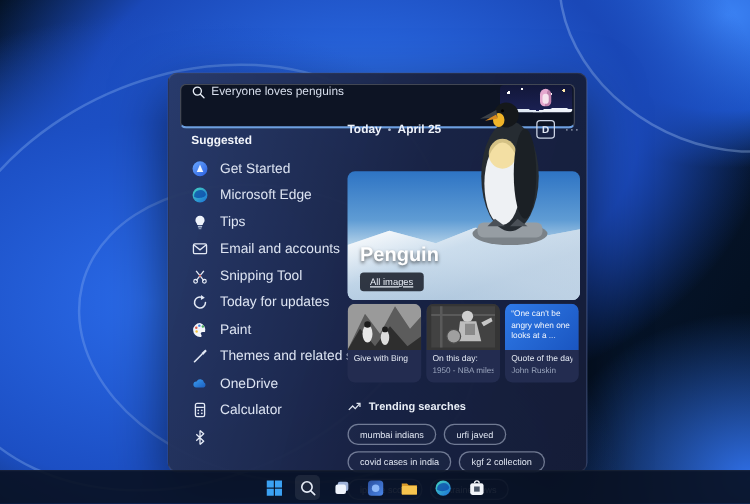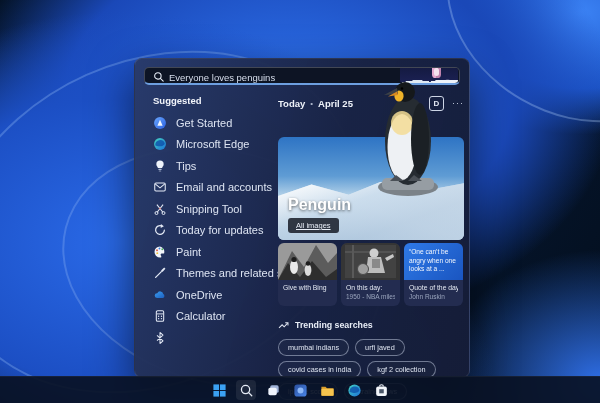--- a/index.html
+++ b/index.html
@@ -15,41 +15,41 @@
     linear-gradient(120deg, #03101f 0%, #071a38 50%, #030e1c 100%);}
   .arc{position:absolute;border-radius:50%;border:2px solid rgba(150,200,255,.35);background:transparent;}
   .arc1{width:420px;height:320px;left:-60px;top:60px;transform:rotate(-24deg);border-color:rgba(170,210,255,.28);}
   .arc2{width:320px;height:230px;left:60px;top:150px;transform:rotate(14deg);border-color:rgba(190,220,255,.22);}
   .arc3{width:260px;height:200px;left:440px;top:-90px;transform:rotate(30deg);border-color:rgba(190,220,255,.3);}
   
   .panel{position:absolute;left:134px;top:58px;width:334px;height:318px;border-radius:8px;
     background:linear-gradient(105deg, rgba(41,58,104,.96), rgba(24,33,64,.97) 55%, rgba(21,29,56,.98));
     border:1px solid rgba(255,255,255,.09);
     box-shadow:0 18px 44px rgba(0,0,0,.55);}
-  .searchbar{position:absolute;left:9px;top:8px;width:316px;height:18px;box-sizing:border-box;
+  .searchbar{position:absolute;left:9px;top:8px;width:316px;height:36px;box-sizing:border-box;
     background:#0d1424;border:1px solid rgba(255,255,255,.22);border-bottom:2px solid #6d9fe0;
-    border-radius:5px;display:flex;align-items:flex-end;padding:0 0 0 8px;overflow:hidden;}
+    border-radius:5px;display:flex;align-items:flex-start;padding:0 0 0 8px;overflow:hidden;}
   .searchbar input{flex:1;background:transparent;border:0;outline:0;color:#d7deec;font-size:9.5px;
     font-family:inherit;padding:0 4px;}
   .s-illu{position:relative;width:58px;height:22px;flex:0 0 auto;border-radius:3px;margin-right:1px;
     background:
      radial-gradient(circle 1.2px at 12% 28%, #fff 0 100%, transparent 101%),
      radial-gradient(circle 1px at 30% 15%, #fff 0 100%, transparent 101%),
      radial-gradient(circle 1.2px at 88% 20%, #ffe9a8 0 100%, transparent 101%),
      radial-gradient(circle 1px at 70% 32%, #fff 0 100%, transparent 101%),
      radial-gradient(ellipse 34px 11px at 30% 118%, #dfe9f4 0 60%, transparent 61%),
      radial-gradient(ellipse 42px 13px at 82% 120%, #eef3fa 0 60%, transparent 61%),
      linear-gradient(#121739,#1b2154);}
   .s-penguin{position:absolute;left:32px;top:3px;width:9px;height:14px;border-radius:5px 5px 4px 4px;
     background:linear-gradient(100deg,#e5a8cf 55%,#c083ad 56%);}
   .s-penguin:before{content:"";position:absolute;left:2px;top:4px;width:5px;height:8px;border-radius:4px;
     background:#f6e3ef;}
   
   .leftcol{position:absolute;left:14px;top:36px;width:130px;}
-  .sec-title{font-size:9.5px;font-weight:bold;color:#f2f5fb;margin:0 0 6px 4px;}
+  .sec-title{font-size:9.5px;font-weight:bold;color:#f2f5fb;margin:12px 0 6px 4px;}
   .item{display:flex;align-items:center;gap:9px;height:21.5px;padding-left:4px;border-radius:4px;cursor:default;}
   .item .lbl{font-size:11px;color:#dde4f2;white-space:nowrap;}
   .ic{width:14px;height:14px;flex:0 0 auto;display:block;}
   
   .rightcol{position:absolute;left:143px;top:36px;width:186px;}
   .rhead{display:flex;align-items:center;height:16px;}
   .rdate{font-size:9.5px;font-weight:bold;color:#eef2f9;}
   .rsep{font-size:8px;color:#aeb8cc;margin:0 5px;}
   .rspacer{flex:1;}
   .dbtn{width:13px;height:13px;border:1px solid #cdd5e6;border-radius:3px;color:#e4eaf5;

